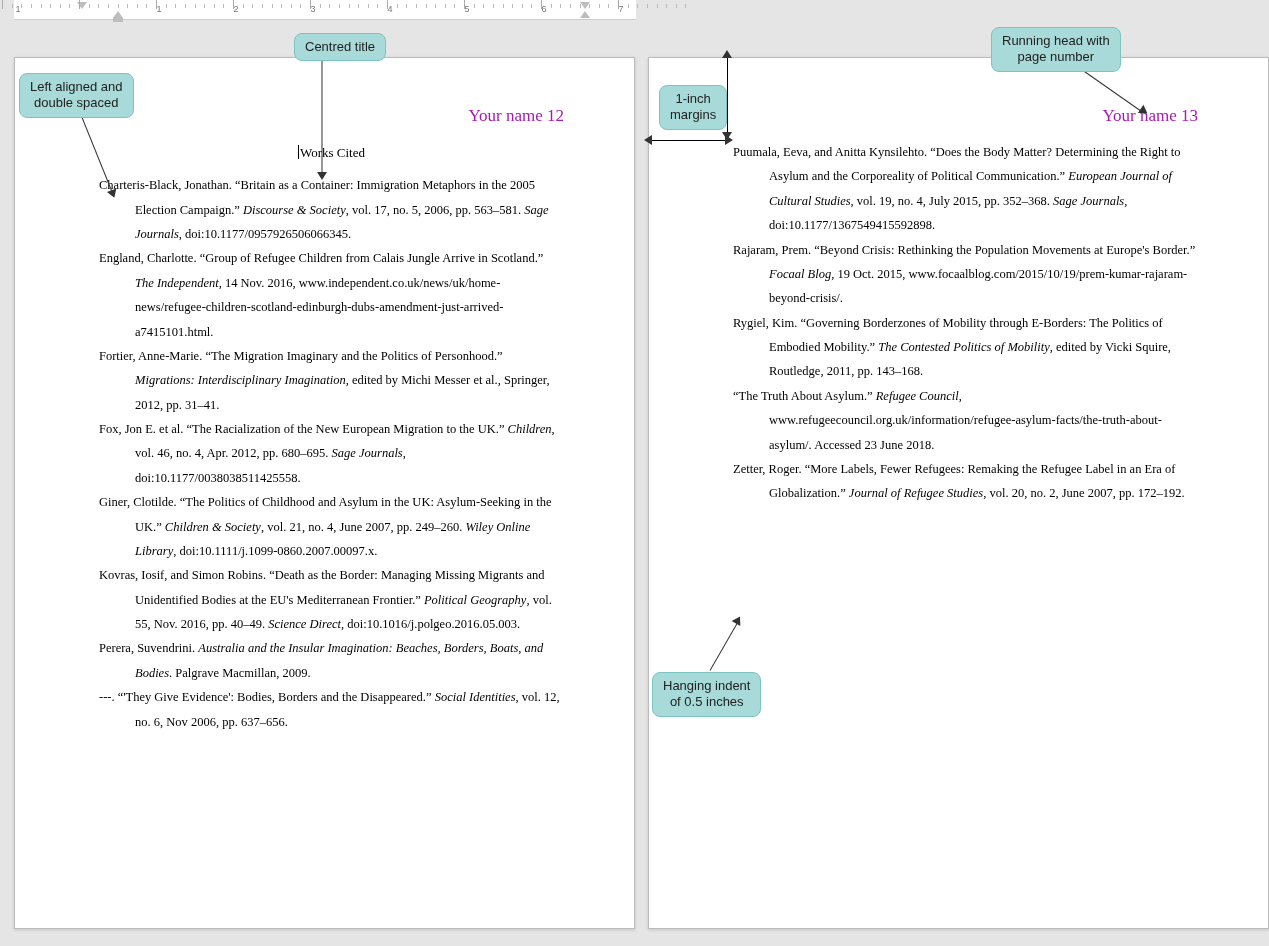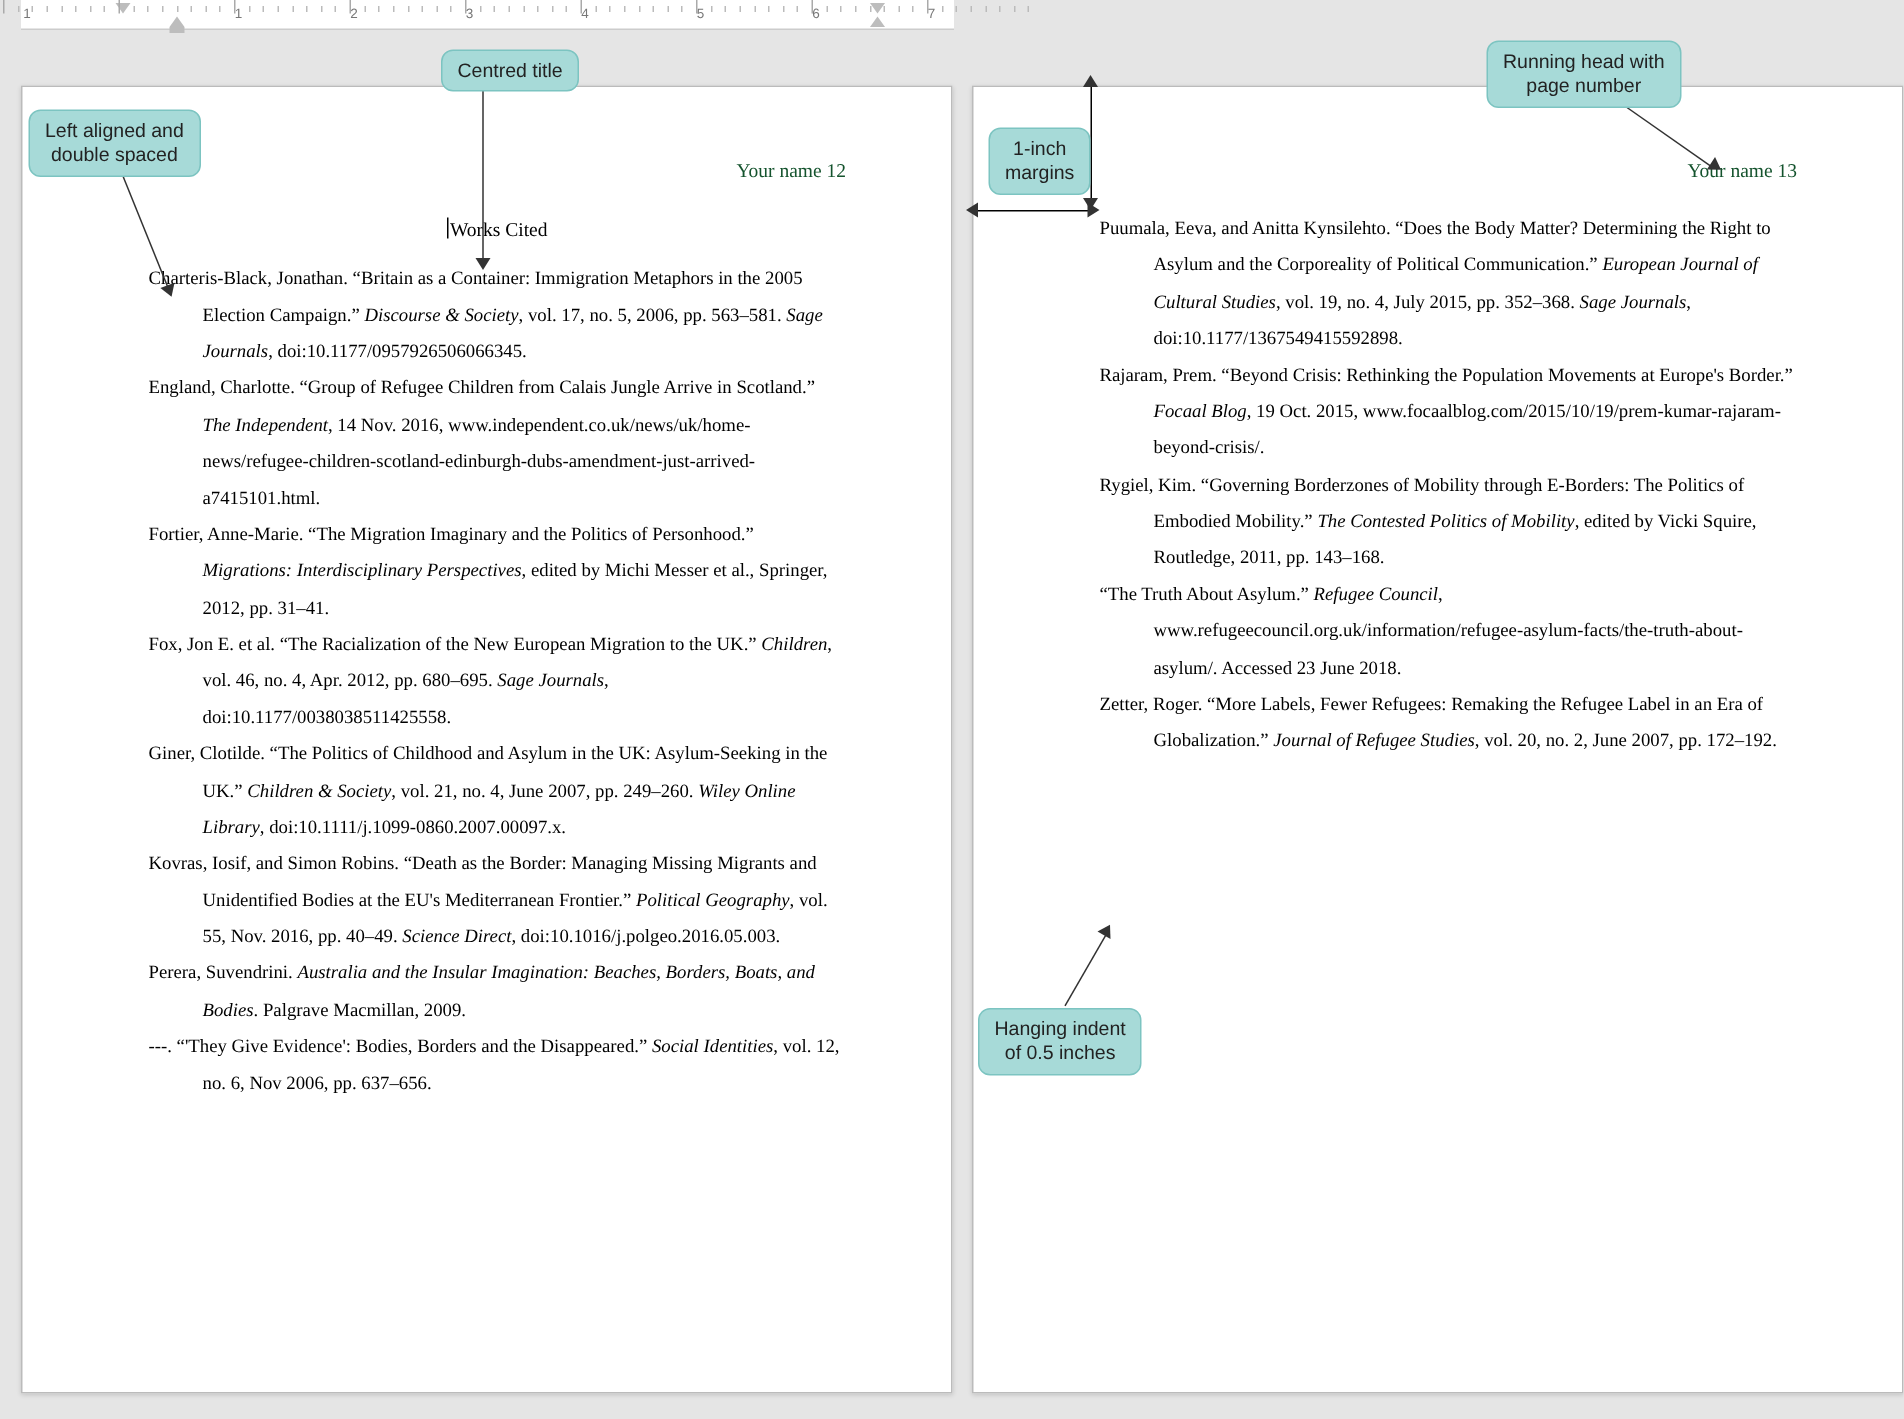--- a/index.html
+++ b/index.html
@@ -45,22 +45,22 @@
     background:#fff;
     border:1px solid #bbb;
     box-shadow:0 1px 3px rgba(0,0,0,0.15);
   }
   .page-left  { left:14px;  top:57px; }
   .page-right { left:648px; top:57px; }
 
   .running-head {
     position:absolute;
     top:48px; right:70px;
-    font-size:13px;
-    color:#14532d;
+    font-size:17px;
+    color:#a21caf;
   }
   .doc-content {
     position:absolute;
     left:84px; right:70px; top:82px;
     line-height:1.95;
     font-size:12.5px;
     color:#000;
   }
   .doc-content.page2 { top:82px; }
   .title {
@@ -223,21 +223,21 @@
 
 <div class="page page-left">
   <div class="running-head">Your name 12</div>
   <div class="doc-content">
     <div class="title">
       <span class="cursor"></span><span>Works Cited</span>
     </div>
     <div id="entries1">
         <p class="entry">Charteris-Black, Jonathan. “Britain as a Container: Immigration Metaphors in the 2005 Election Campaign.” <em>Discourse &amp; Society</em>, vol. 17, no. 5, 2006, pp. 563–581. <em>Sage Journals</em>, doi:10.1177/0957926506066345.</p>
         <p class="entry">England, Charlotte. “Group of Refugee Children from Calais Jungle Arrive in Scotland.” <em>The Independent</em>, 14 Nov. 2016, www.independent.co.uk/news/uk/home-news/refugee-children-scotland-edinburgh-dubs-amendment-just-arrived-a7415101.html.</p>
-        <p class="entry">Fortier, Anne-Marie. “The Migration Imaginary and the Politics of Personhood.” <em>Migrations: Interdisciplinary Perspectives</em>, edited by Michi Messer et al., Springer, 2012, pp. 31–41.</p>
+        <p class="entry">Fortier, Anne-Marie. “The Migration Imaginary and the Politics of Personhood.” <em>Migrations: Interdisciplinary Imagination</em>, edited by Michi Messer et al., Springer, 2012, pp. 31–41.</p>
         <p class="entry">Fox, Jon E. et al. “The Racialization of the New European Migration to the UK.” <em>Children</em>, vol. 46, no. 4, Apr. 2012, pp. 680–695. <em>Sage Journals</em>, doi:10.1177/0038038511425558.</p>
         <p class="entry">Giner, Clotilde. “The Politics of Childhood and Asylum in the UK: Asylum-Seeking in the UK.” <em>Children &amp; Society</em>, vol. 21, no. 4, June 2007, pp. 249–260. <em>Wiley Online Library</em>, doi:10.1111/j.1099-0860.2007.00097.x.</p>
         <p class="entry">Kovras, Iosif, and Simon Robins. “Death as the Border: Managing Missing Migrants and Unidentified Bodies at the EU's Mediterranean Frontier.” <em>Political Geography</em>, vol. 55, Nov. 2016, pp. 40–49. <em>Science Direct</em>, doi:10.1016/j.polgeo.2016.05.003.</p>
         <p class="entry">Perera, Suvendrini. <em>Australia and the Insular Imagination: Beaches, Borders, Boats, and Bodies</em>. Palgrave Macmillan, 2009.</p>
         <p class="entry">---. “'They Give Evidence': Bodies, Borders and the Disappeared.” <em>Social Identities</em>, vol. 12, no. 6, Nov 2006, pp. 637–656.</p>
       </div>
   </div>
 </div>
 
 <div class="page page-right">

